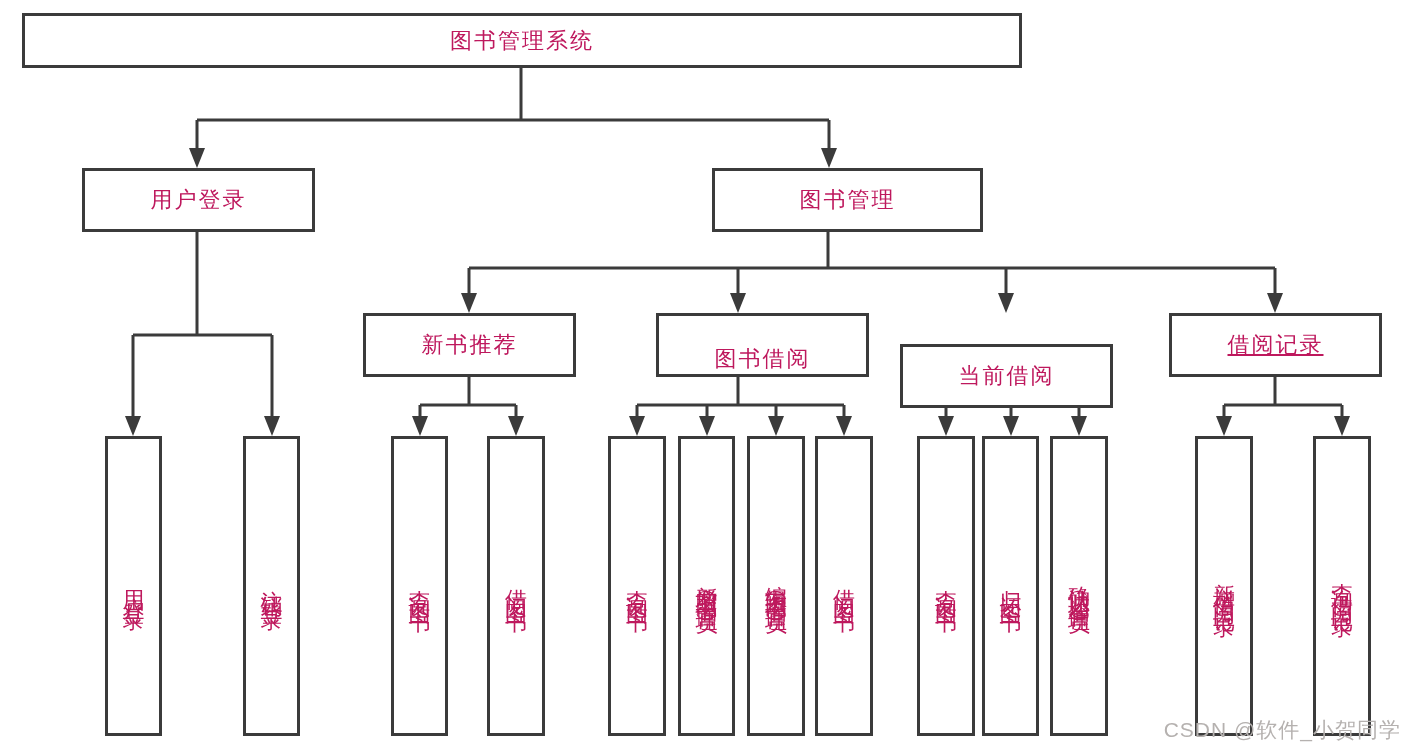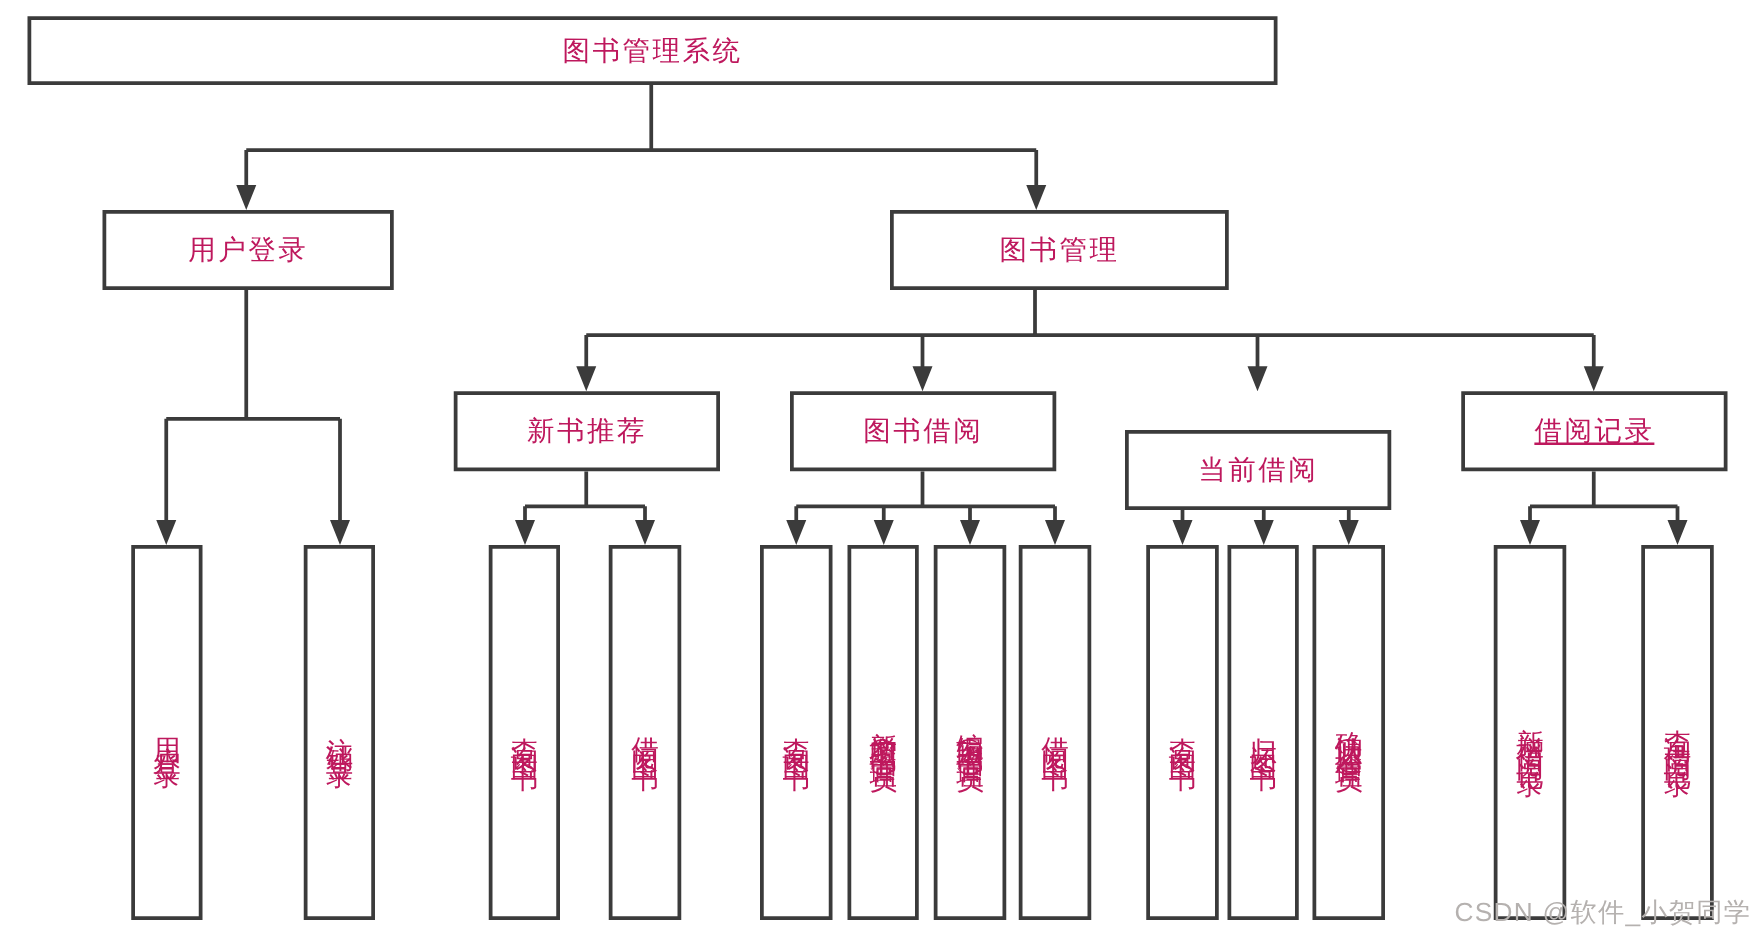--- a/index.html
+++ b/index.html
@@ -74,21 +74,21 @@
   <div class="box lvl2" style="left:82px;width:233px;">
     <span class="hlabel">用户登录</span>
   </div>
   <div class="box lvl2" style="left:712px;width:271px;">
     <span class="hlabel">图书管理</span>
   </div>
 
   <div class="box lvl3" style="left:363px;">
     <span class="hlabel">新书推荐</span>
   </div>
-  <div class="box lvl3" style="left:632px;">
+  <div class="box lvl3" style="left:656px;align-items:flex-end;">
     <span class="hlabel">图书借阅</span>
   </div>
   <div class="box lvl3" style="left:900px;margin-top:31px;">
     <span class="hlabel">当前借阅</span>
   </div>
   <div class="box lvl3" style="left:1169px;text-decoration:underline;">
     <span class="hlabel">借阅记录</span>
   </div>
 
   <div class="box leaf" style="left:105px;width:57px;">

